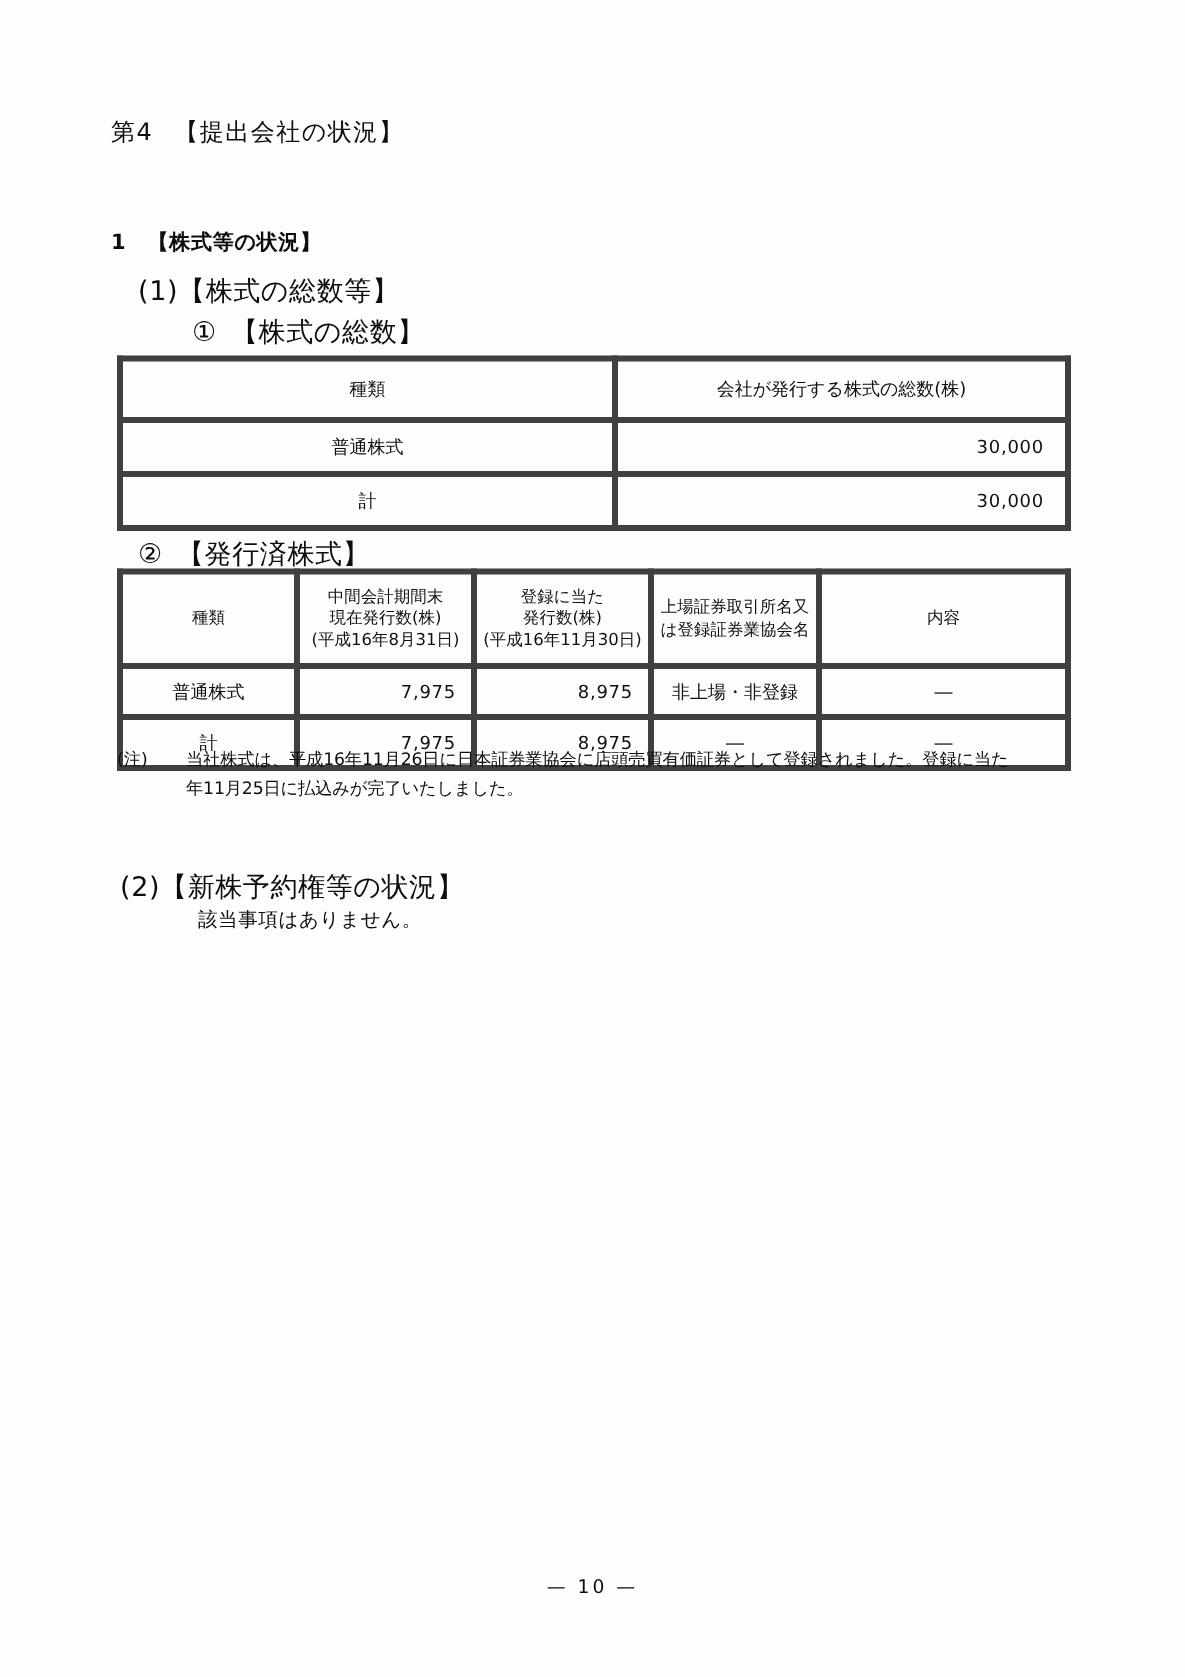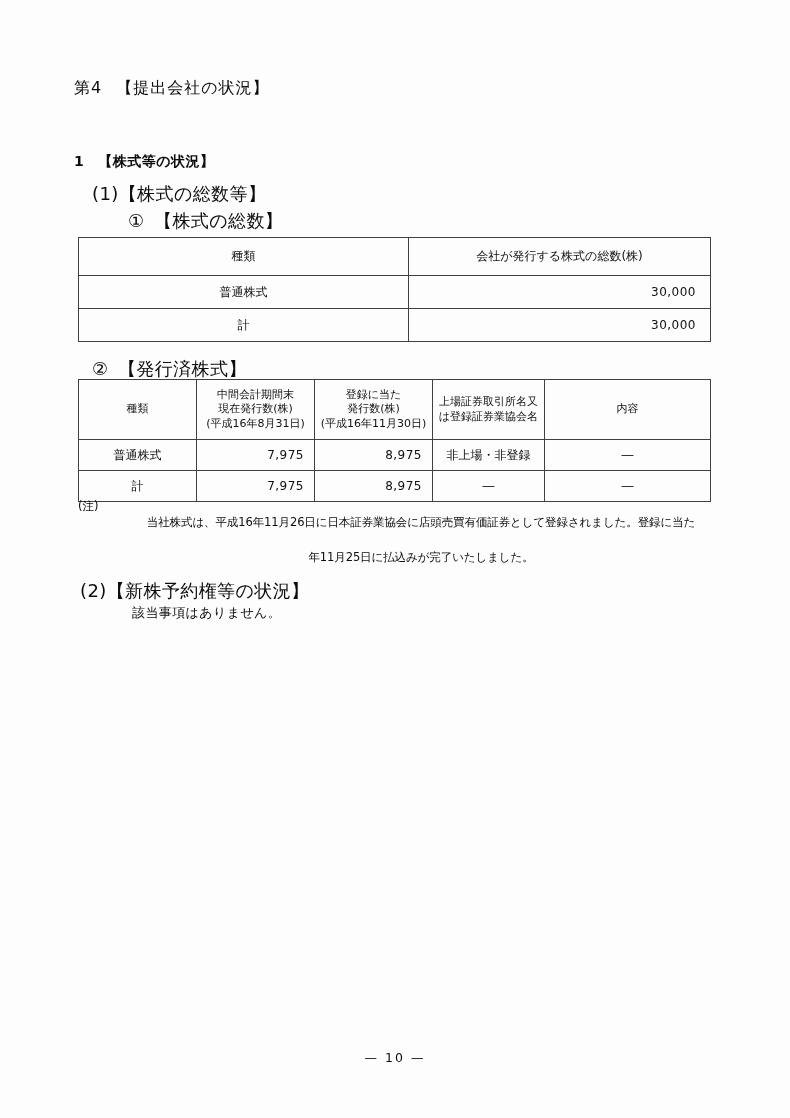--- a/index.html
+++ b/index.html
@@ -62,21 +62,21 @@
 
   
   table {
     position: absolute;
     border-collapse: collapse;
     table-layout: fixed;
     font-size: 12px;
     color: #101010;
   }
   table td, table th {
-    border: 1px solid #404040;
+    border: 4px solid #404040;
     font-weight: normal;
     padding: 0 6px;
     vertical-align: middle;
   }
 
   
   #tbl-total {
     left: 78px;
     top: 237px;
     width: 632px;
@@ -117,24 +117,23 @@
     position: absolute;
     left: 0;
     top: 0;
     width: 44px;
     text-align: left;
   }
   .note-body {
     margin-left: 46px;
   }
   .note-body p {
-    margin: 16px;
+    margin: 0;
     white-space: nowrap;
     letter-spacing: -0.1px;
-    text-align: center;
   }
 
   .footer {
     position: absolute;
     left: 0;
     right: 0;
     top: 1050px;
     text-align: center;
     font-size: 12.5px;
     letter-spacing: 2px;

